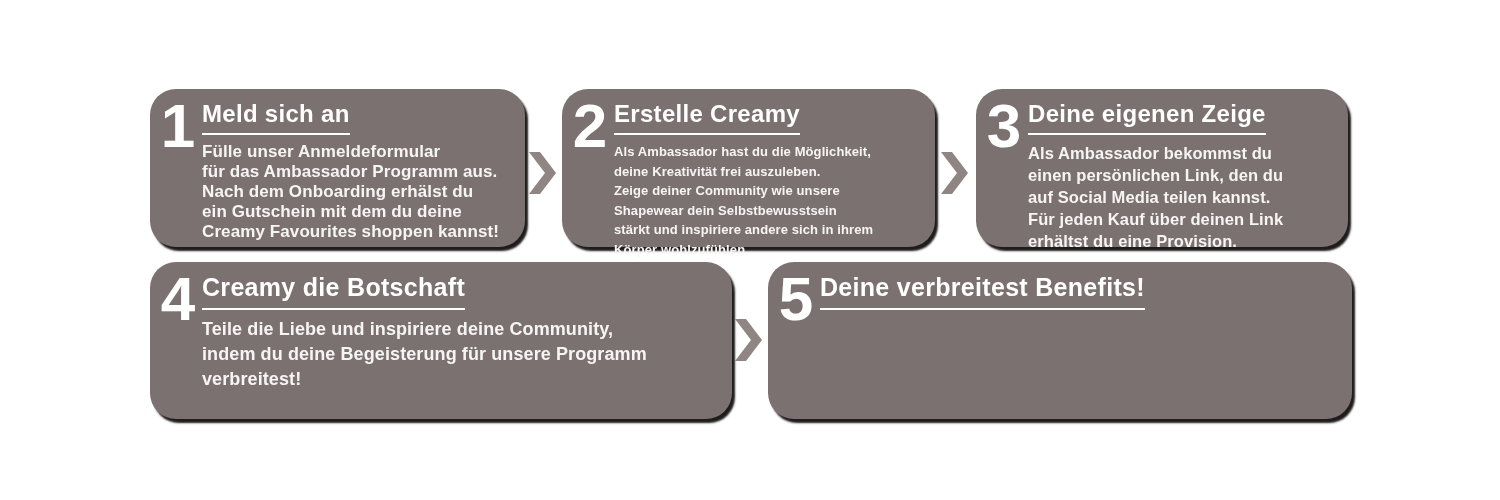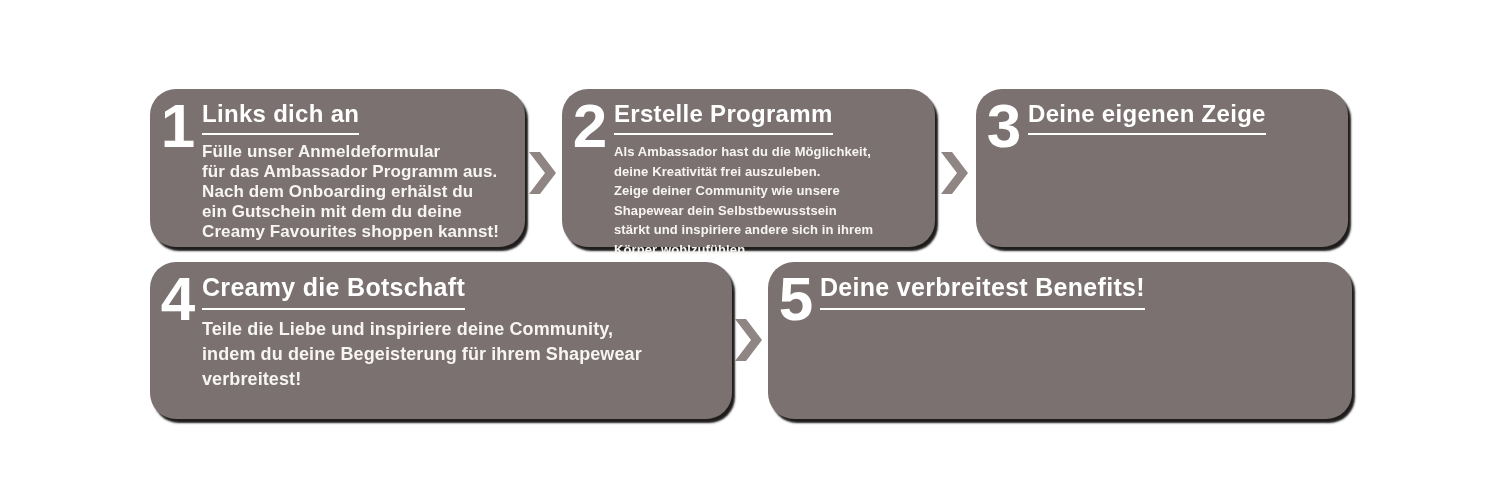--- a/index.html
+++ b/index.html
@@ -80,67 +80,72 @@
   .arrow svg path { fill: var(--arrow); }
 </style>
 </head>
 <body>
 
 <div class="canvas">
 
   <section class="card card-1">
     <div class="num">1</div>
     <div class="content">
-      <h2 class="title">Links dich an</h2>
+      <h2 class="title">Meld sich an</h2>
       <p class="body">Fülle unser Anmeldeformular
 für das Ambassador Programm aus.
 Nach dem Onboarding erhälst du
 ein Gutschein mit dem du deine
 Creamy Favourites shoppen kannst!</p>
     </div>
   </section>
 
   <div class="arrow arrow-1">
     <svg viewBox="0 0 27 42" xmlns="http://www.w3.org/2000/svg" aria-hidden="true">
       <path d="M0,0 L11,0 L27,21 L11,42 L0,42 L16,21 Z"></path>
     </svg>
   </div>
 
   <section class="card card-2">
     <div class="num">2</div>
     <div class="content">
-      <h2 class="title">Erstelle Programm</h2>
+      <h2 class="title">Erstelle Creamy</h2>
       <p class="body">Als Ambassador hast du die Möglichkeit,
 deine Kreativität frei auszuleben.
 Zeige deiner Community wie unsere
 Shapewear dein Selbstbewusstsein
 stärkt und inspiriere andere sich in ihrem
 Körper wohlzufühlen.</p>
     </div>
   </section>
 
   <div class="arrow arrow-2">
     <svg viewBox="0 0 27 42" xmlns="http://www.w3.org/2000/svg" aria-hidden="true">
       <path d="M0,0 L11,0 L27,21 L11,42 L0,42 L16,21 Z"></path>
     </svg>
   </div>
 
   <section class="card card-3">
     <div class="num">3</div>
     <div class="content">
       <h2 class="title">Deine eigenen Zeige</h2>
+      <p class="body">Als Ambassador bekommst du
+einen persönlichen Link, den du
+auf Social Media teilen kannst.
+Für jeden Kauf über deinen Link
+erhältst du eine Provision.</p>
     </div>
   </section>
 
   <section class="card card-4">
     <div class="num">4</div>
     <div class="content">
       <h2 class="title">Creamy die Botschaft</h2>
       <p class="body">Teile die Liebe und inspiriere deine Community,
-indem du deine Begeisterung für ihrem Shapewear
+indem du deine Begeisterung für unsere Programm
 verbreitest!</p>
     </div>
   </section>
 
   <div class="arrow arrow-3">
     <svg viewBox="0 0 27 42" xmlns="http://www.w3.org/2000/svg" aria-hidden="true">
       <path d="M0,0 L11,0 L27,21 L11,42 L0,42 L16,21 Z"></path>
     </svg>
   </div>
 

